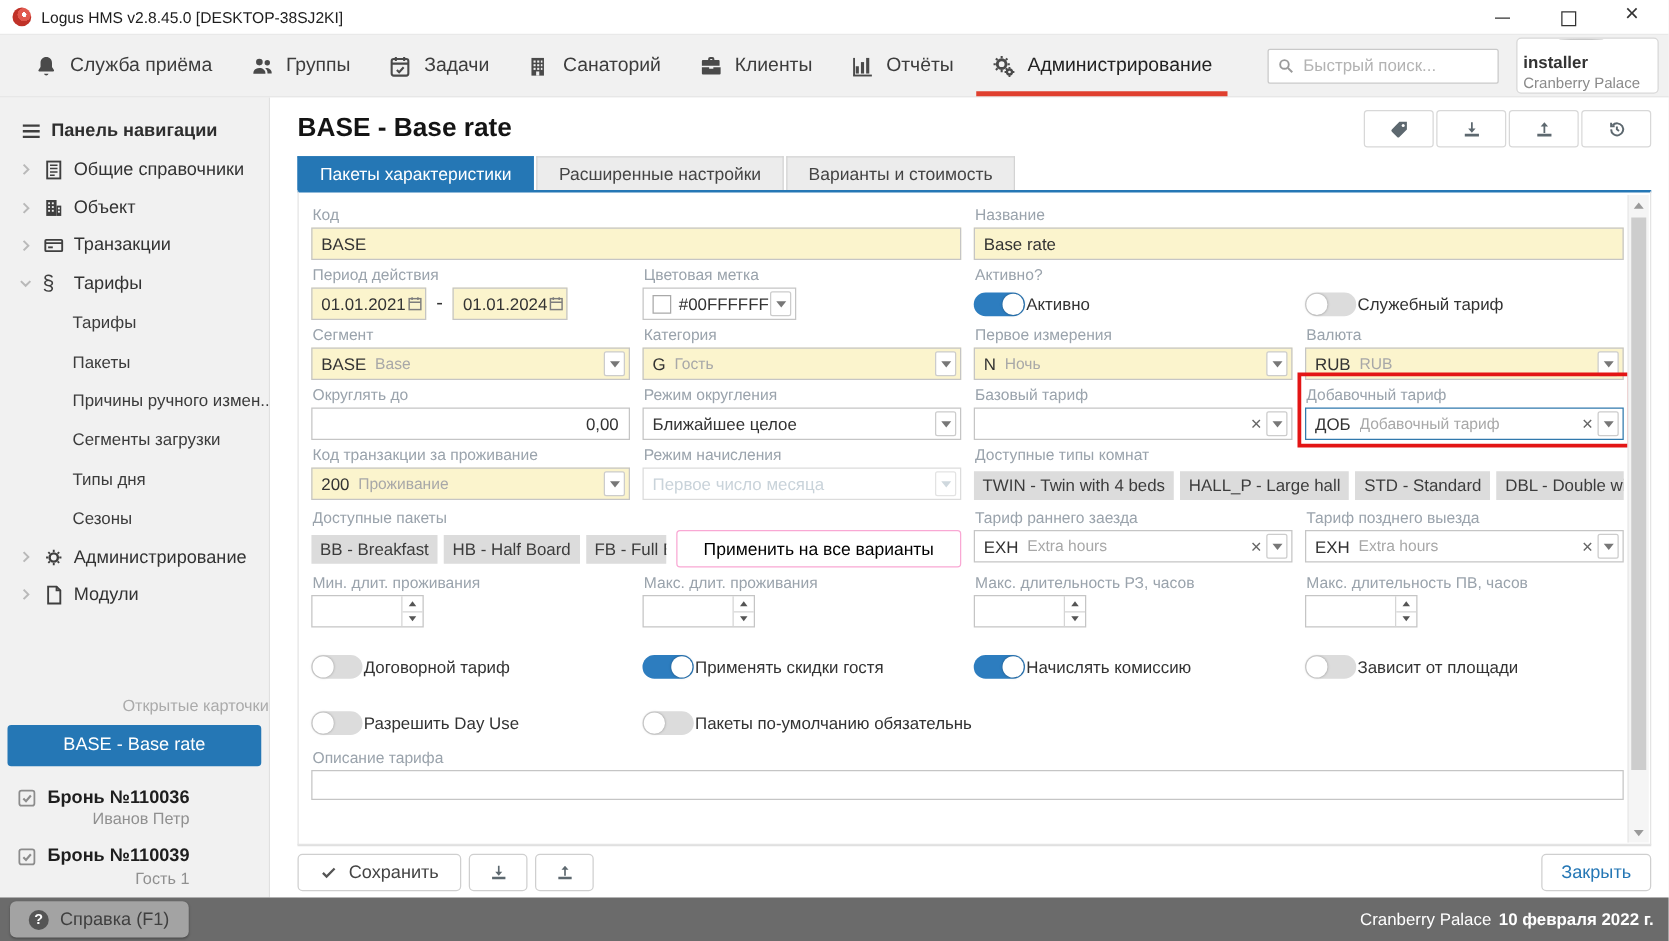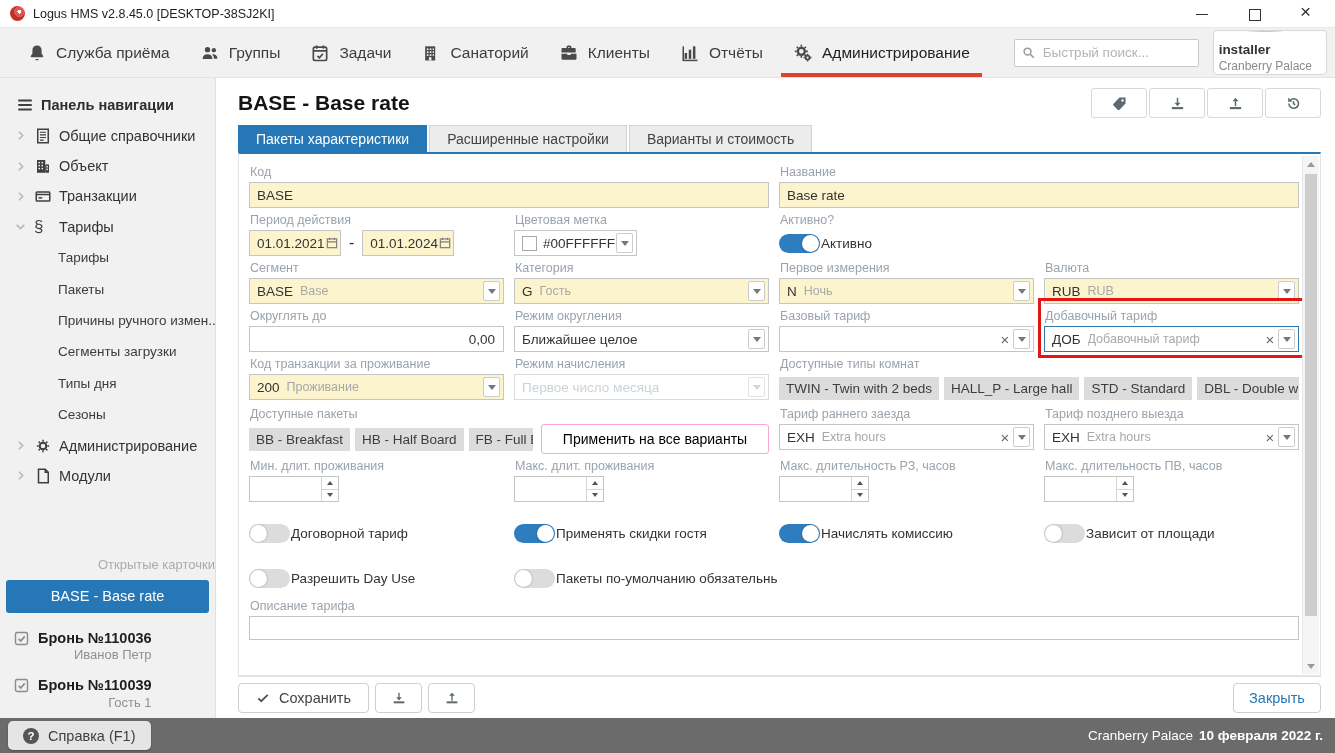--- a/index.html
+++ b/index.html
@@ -133,21 +133,21 @@
   
   .card-footer { height:42px; margin:0 14px 0 22px; border-top:1px solid #e0e0e0; display:flex; align-items:center; gap:6px; background:#fff; flex:0 0 42px;}
   .save-btn { height:30px; padding:0 17px; display:flex; align-items:center; gap:9px; background:#fff; border:1px solid #cfcfcf; border-radius:4px; font-size:14.5px; color:#444; cursor:pointer;}
   .save-btn svg { width:14px; height:14px; color:#555; }
   .ftool-btn { width:47px; height:30px; background:#fff; border:1px solid #cfcfcf; border-radius:4px; display:flex; align-items:center; justify-content:center; color:#5d686f; cursor:pointer;}
   .ftool-btn svg { width:16px; height:16px; }
   .close-btn { margin-left:auto; width:88px; height:30px; background:#fff; border:1px solid #cfcfcf; border-radius:4px; font-size:14.5px; color:#2577b5; display:flex; align-items:center; justify-content:center; cursor:pointer;}
 
   
   .statusbar { height:35px; flex:0 0 35px; background:#6b6b6b; display:flex; align-items:center; padding:0 12px 0 8px; color:#fff;}
-  .help-btn { height:29px; background:#e5e5e5; border-radius:5px; padding:4px 15px; display:flex; align-items:center; gap:9px; color:#3f3f3f; font-size:14.5px; cursor:pointer; box-shadow:0 1px 2px rgba(0,0,0,.3);}
+  .help-btn { height:29px; background:#a3a3a3; border-radius:5px; padding:4px 15px; display:flex; align-items:center; gap:9px; color:#3f3f3f; font-size:14.5px; cursor:pointer; box-shadow:0 1px 2px rgba(0,0,0,.3);}
   .qmark { width:16px; height:16px; border-radius:50%; background:#555; color:#fff; font-size:11.5px; font-weight:bold; display:flex; align-items:center; justify-content:center;}
   .qmark::before { content:"?"; }
   .sb-right { margin-left:auto; font-size:13.5px; display:flex; gap:6px; align-items:center;}
   .sb-date { font-weight:bold; }
 </style>
 </head>
 <body>
 
 <div class="app">
 
@@ -477,20 +477,26 @@
             <span class="flabel">Активно?</span>
             <div class="trow" style="height:26px">
               <span class="toggle on">
                   <span class="knob"></span>
                 </span>
               <span class="tlabel">Активно</span>
             </div>
           </div>
           <div class="c">
             <span class="flabel">&nbsp;</span>
+            <div class="trow" style="height:26px">
+              <span class="toggle">
+                  <span class="knob"></span>
+                </span>
+              <span class="tlabel">Служебный тариф</span>
+            </div>
           </div>
         </div>
 
         <div class="row">
           <div class="c">
             <span class="flabel">Сегмент</span>
             <div class="fld yellow">
               <span class="code">BASE</span>
               <span class="desc">Base</span>
               <span class="ddbtn"></span>
@@ -567,21 +573,21 @@
           <div class="c">
             <span class="flabel">Режим начисления</span>
             <div class="fld disabled">
               <span>Первое число месяца</span>
               <span class="ddbtn"></span>
             </div>
           </div>
           <div class="c2">
             <span class="flabel">Доступные типы комнат</span>
             <div class="chips">
-              <span class="chip">TWIN - Twin with 2 beds</span>
+              <span class="chip">TWIN - Twin with 4 beds</span>
               <span class="chip">HALL_P - Large hall</span>
               <span class="chip">STD - Standard</span>
               <span class="chip">DBL - Double with sing</span>
             </div>
           </div>
         </div>
 
         <div class="row">
           <div class="c2">
             <span class="flabel">Доступные пакеты</span>

